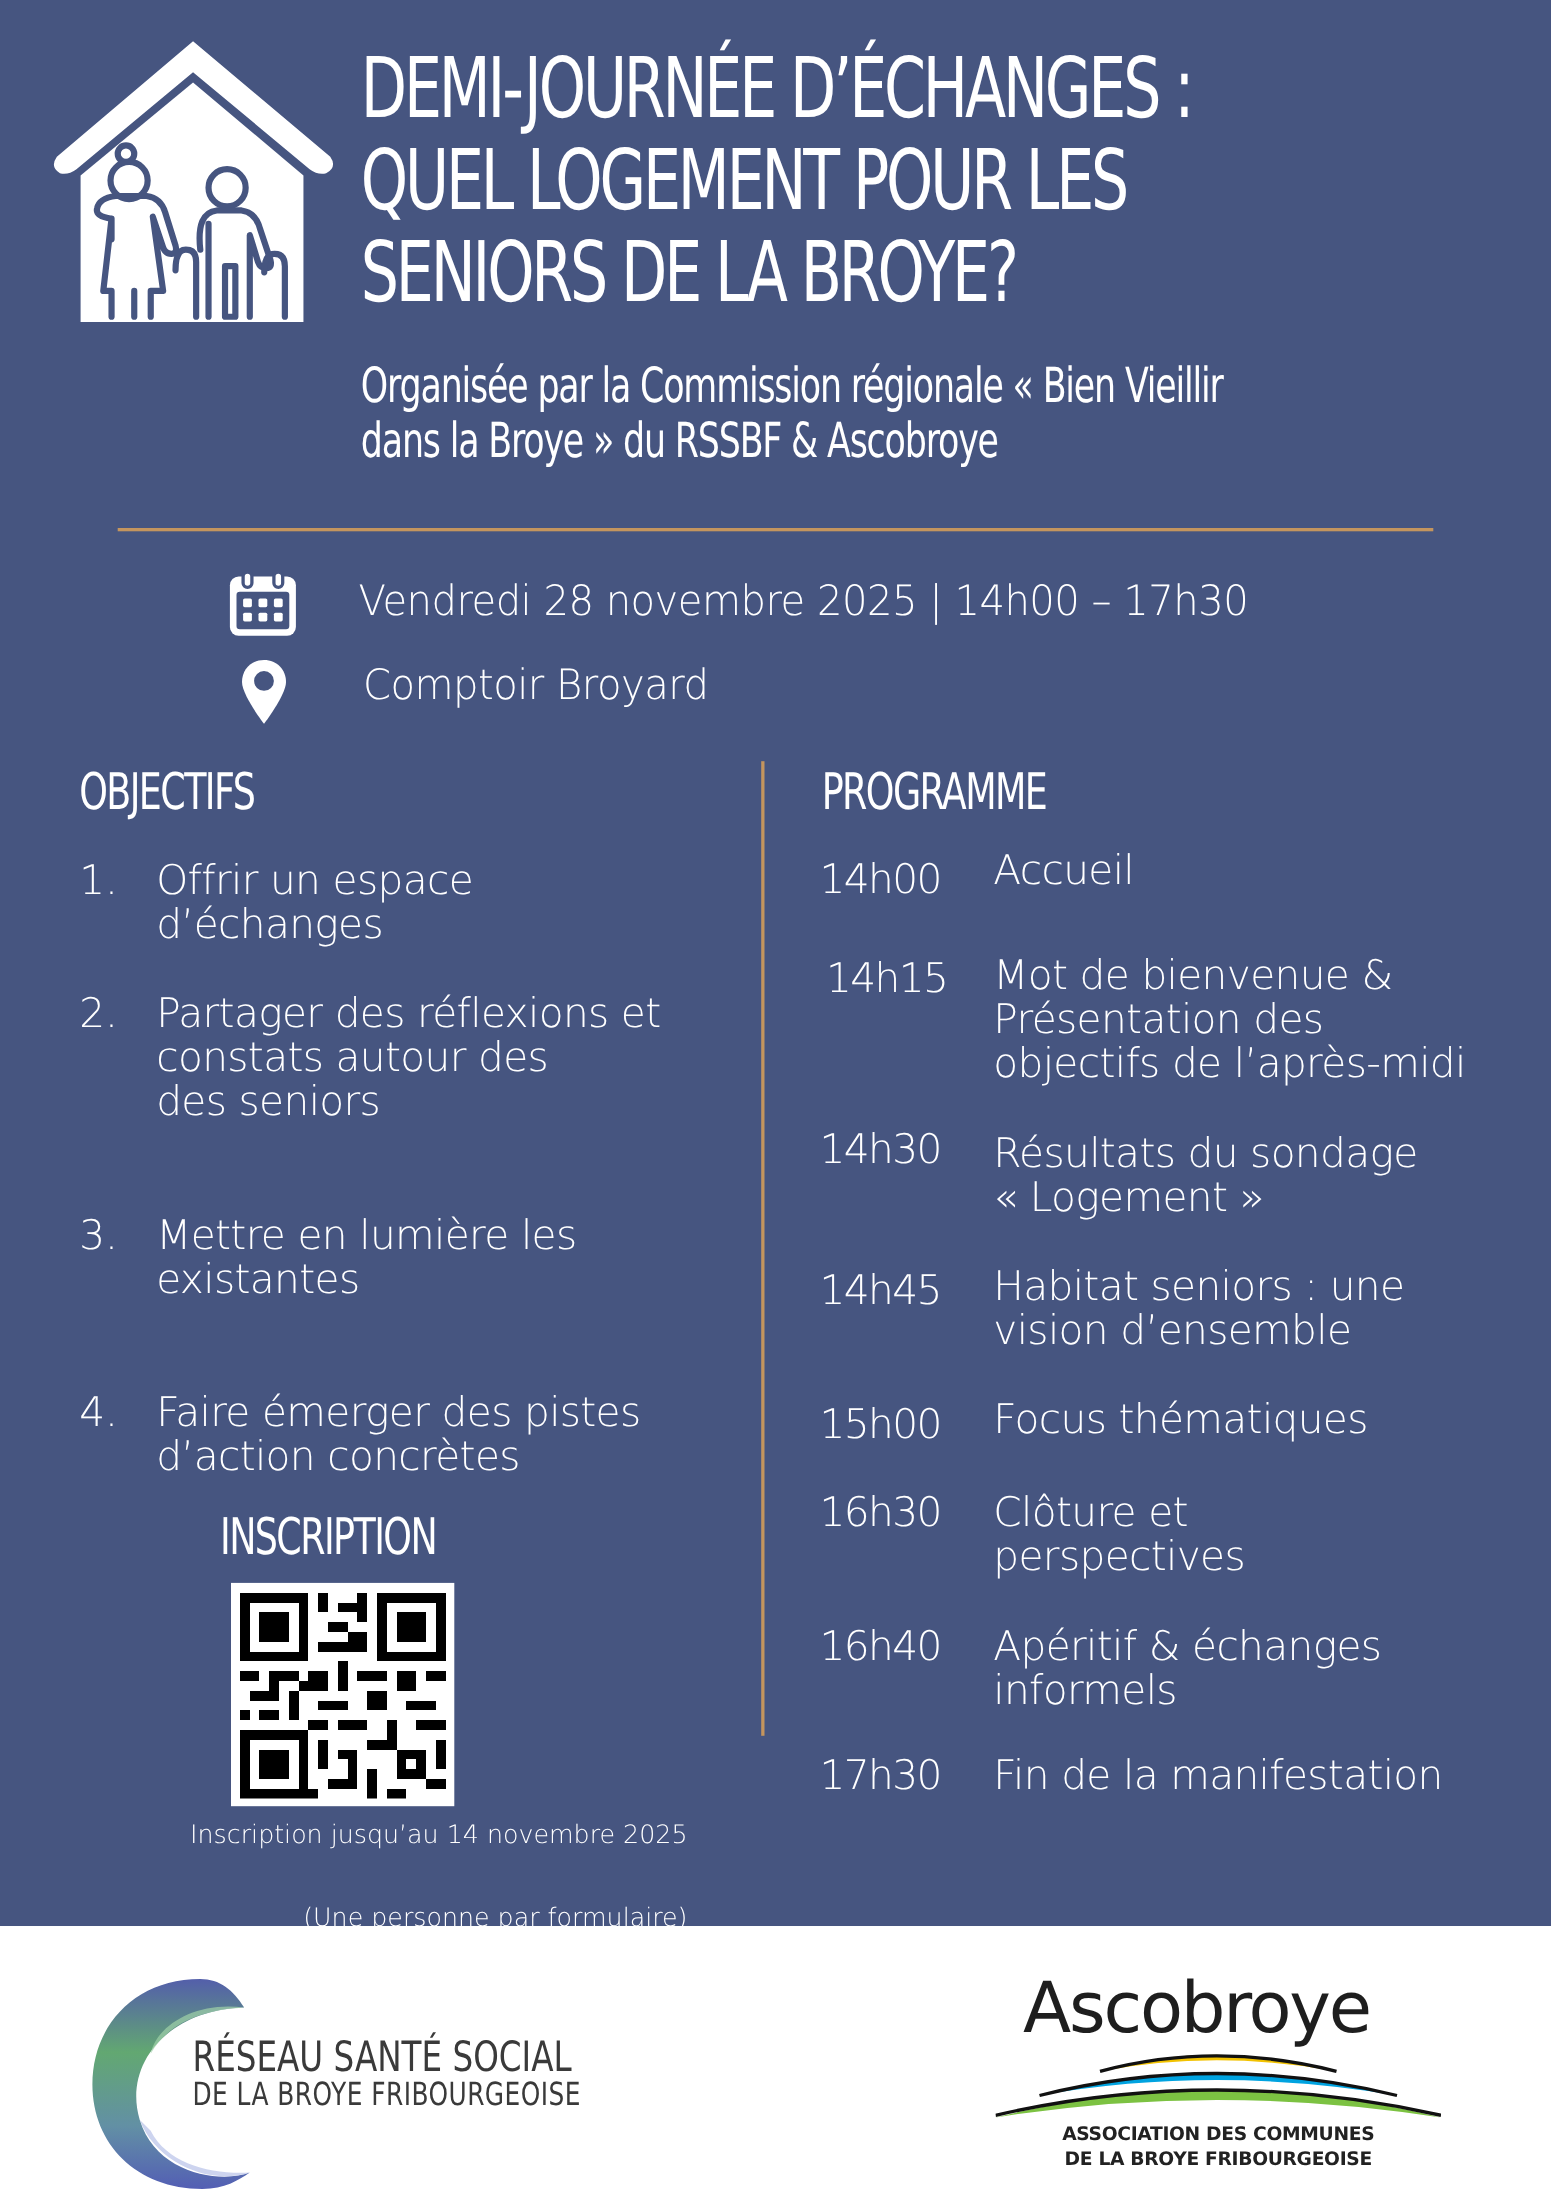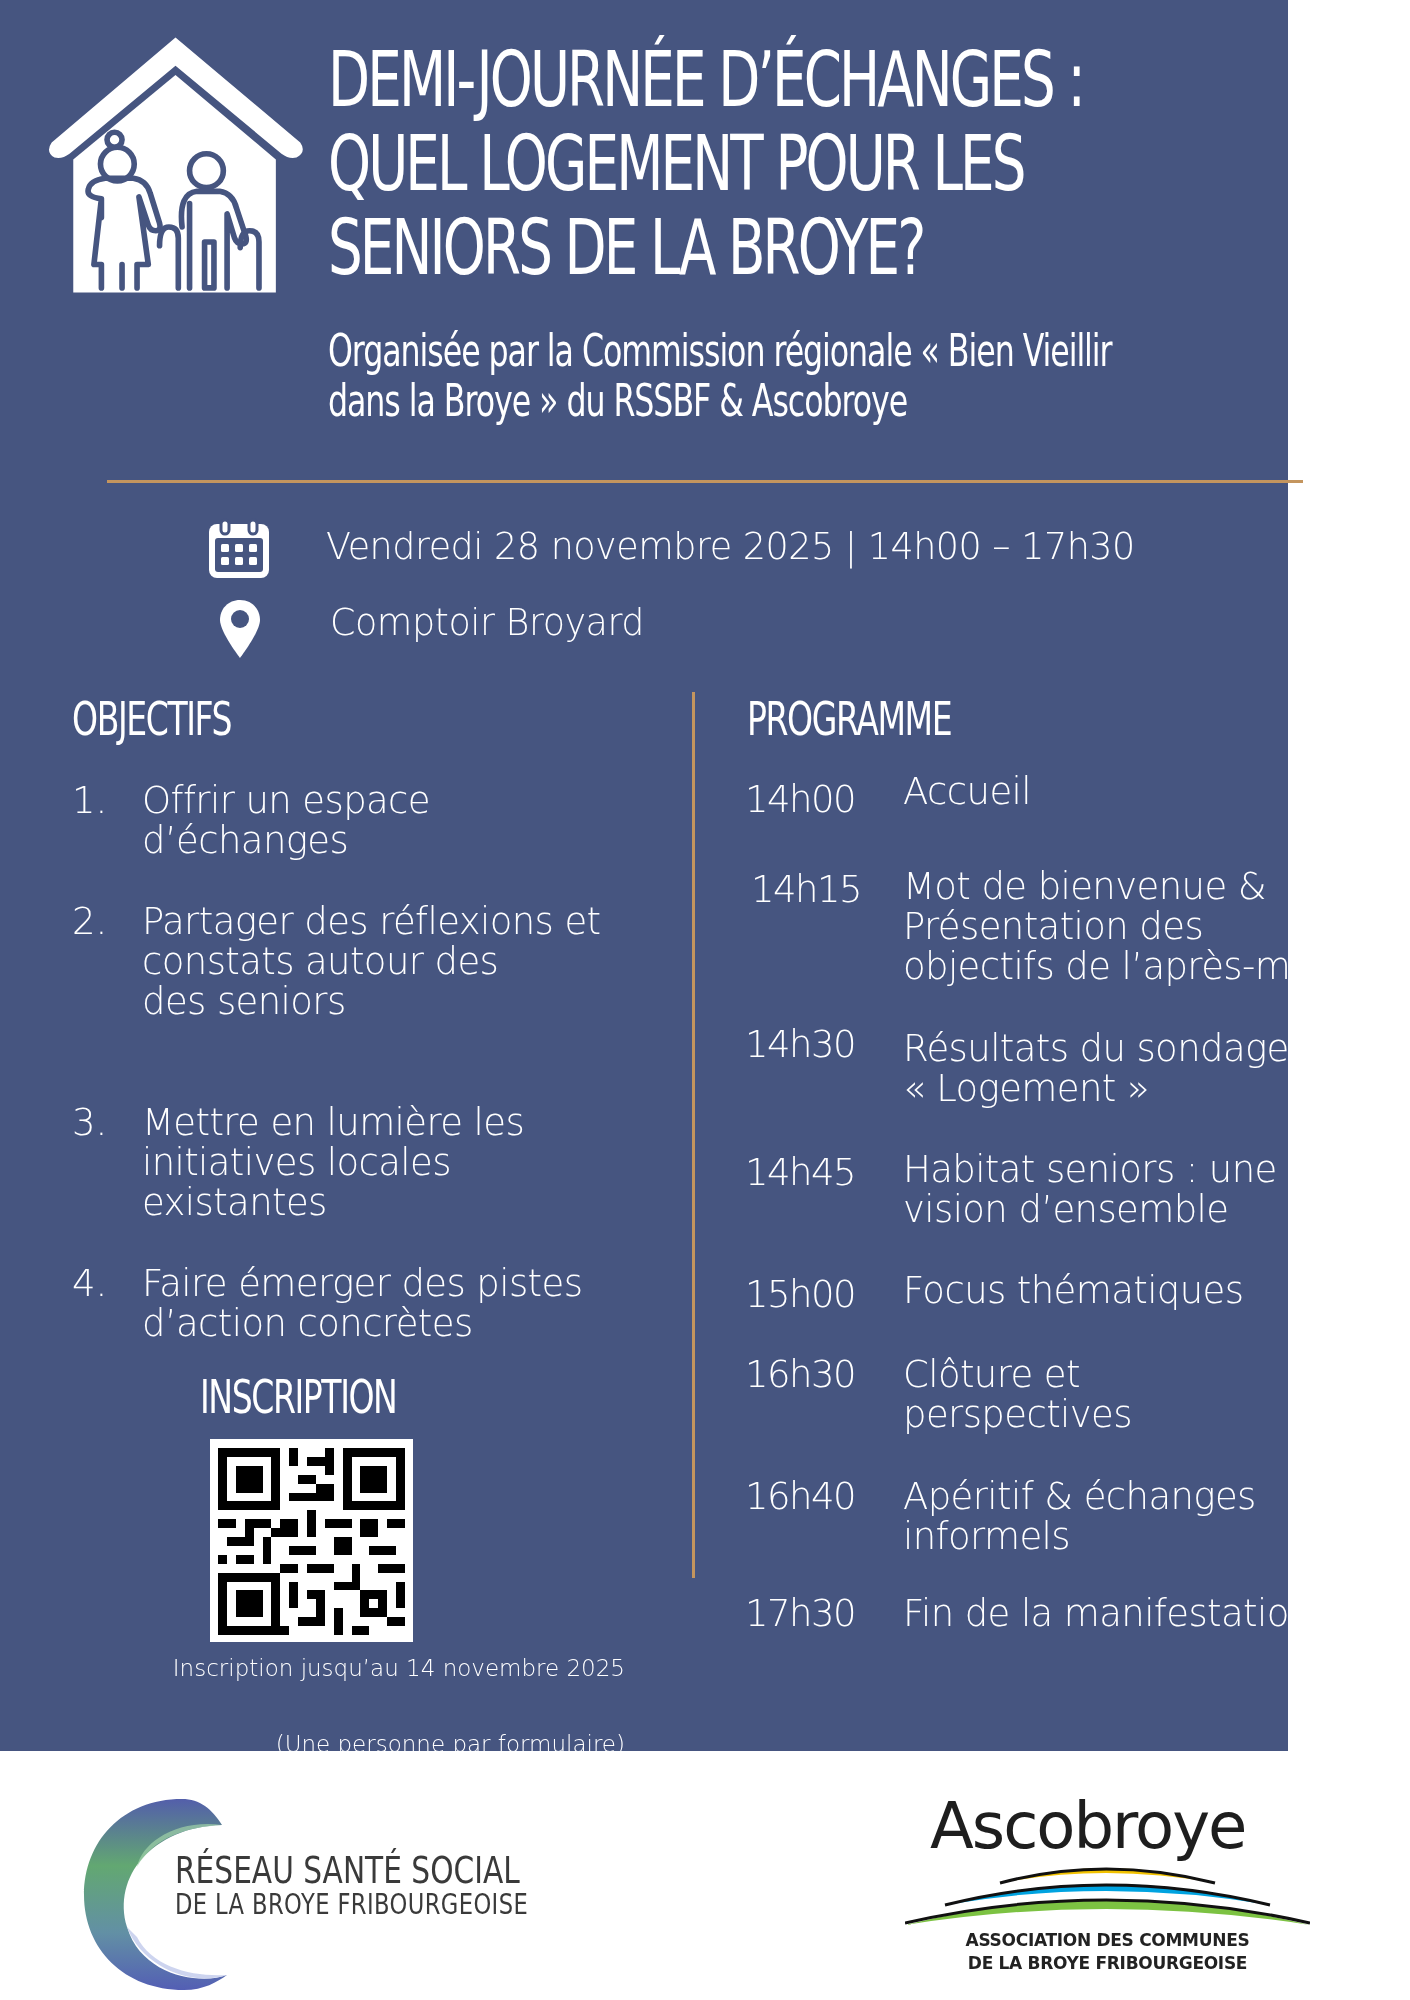--- a/index.html
+++ b/index.html
@@ -1,19 +1,19 @@
 <!DOCTYPE html>
 <html><head>
 <meta charset="utf-8">
 <style>
   * { box-sizing: border-box; margin: 0; padding: 0; }
   html, body { width: 1410px; height: 2000px; background: #ffffff; overflow: hidden; }
   body { position: relative; font-family: "Liberation Sans", sans-serif; color: #ffffff; }
 
-  .poster { position: absolute; left: 0; top: 0; width: 1288px; height: 1751px; background: #465580; }
+  .poster { position: absolute; left: 0; top: 0; width: 1410px; height: 1751px; background: #465580; }
 
   .cond { font-family: "Liberation Sans Narrow", "Liberation Sans", sans-serif; }
 
   .house-icon { position: absolute; left: 38px; top: 30px; width: 275px; height: 272px; }
 
   .title { position: absolute; left: 328px; top: 38px; width: 1060px;
     font-family: "DejaVu Sans", sans-serif; font-weight: normal; font-size: 76px; line-height: 84px;
     letter-spacing: -4px; transform: scaleX(0.72); transform-origin: left top; white-space: nowrap; }
   .title div { display: block; }
 
@@ -130,21 +130,20 @@
     <div class="obj-text">
       <div>Partager des réflexions et</div>
         <div>constats autour des</div>
         <div>des seniors</div>
     </div>
   </div>
   <div class="obj-item" style="top:1103px;">
     <span class="obj-num">3.</span>
     <div class="obj-text">
       <div>Mettre en lumière les</div>
-        <div>initiatives locales</div>
       <div>existantes</div>
     </div>
   </div>
   <div class="obj-item" style="top:1264px;">
     <span class="obj-num">4.</span>
     <div class="obj-text">
       <div>Faire émerger des pistes</div>
         <div>d’action concrètes</div>
     </div>
   </div>

